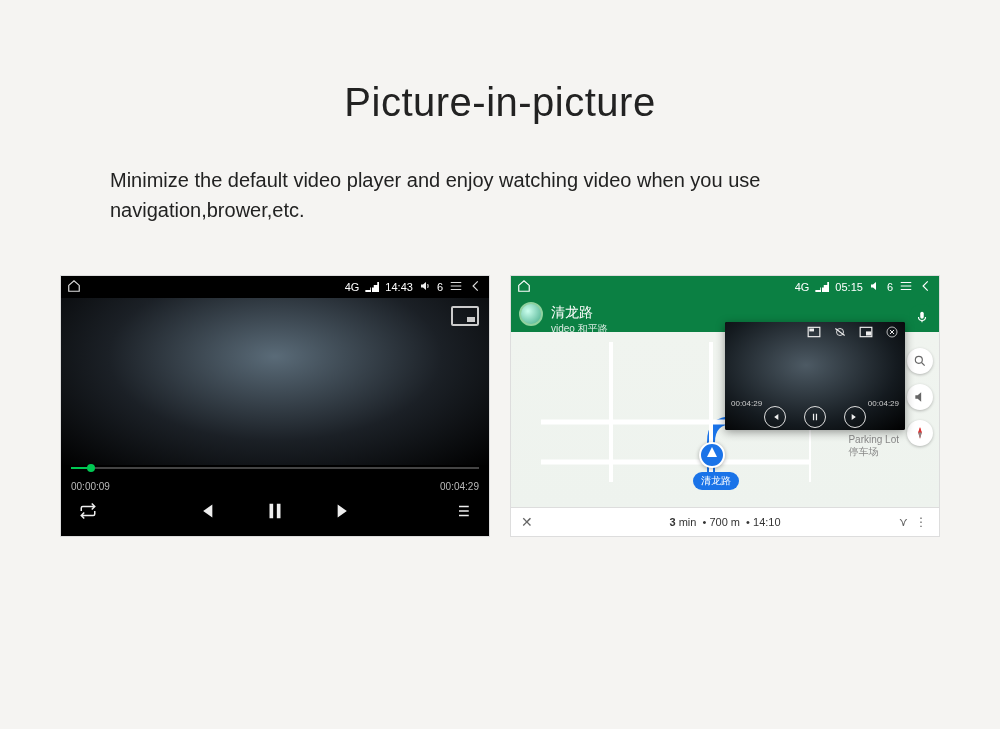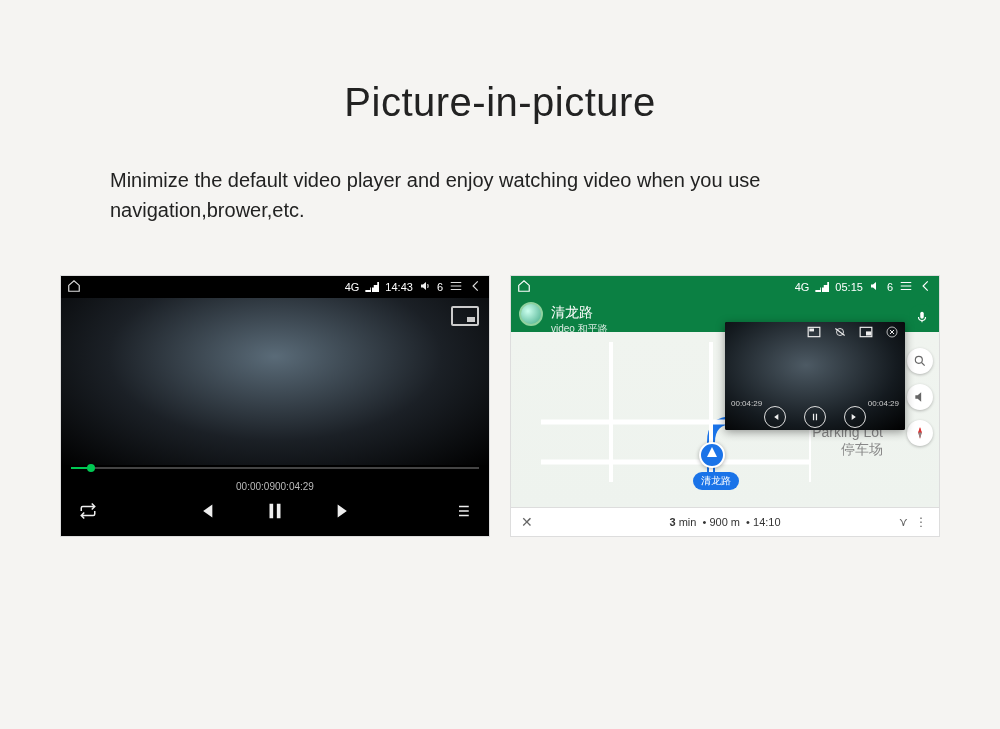--- a/index.html
+++ b/index.html
@@ -15,21 +15,21 @@
   .vp .sb-right{display:flex;align-items:center;gap:6px}
   .vp .track-title{position:absolute;top:26px;left:48px;font-size:13px;text-shadow:0 1px 4px #000}
   .vp .rec{position:absolute;top:26px;left:14px;width:20px;height:20px;border-radius:50%;border:2px solid #888;background:radial-gradient(circle at 35% 35%,#aaa,#555)}
   .vp .frame{flex:1;background:radial-gradient(ellipse at 50% 35%,#5a6b78 0%,#1b2026 55%,#000 100%);position:relative}
   .vp .pip{position:absolute;top:8px;right:10px;width:24px;height:16px;border:2px solid #ccc;border-radius:2px}
   .vp .pip::after{content:"";position:absolute;right:2px;bottom:2px;width:8px;height:5px;background:#ccc}
   .vp .seek{position:relative;height:6px;margin:0 10px}
   .vp .seek .bar{position:absolute;top:2px;left:0;right:0;height:2px;background:#444}
   .vp .seek .prog{position:absolute;top:2px;left:0;height:2px;background:#00c853}
   .vp .seek .knob{position:absolute;top:-1px;width:8px;height:8px;border-radius:50%;background:#00c853}
-  .vp .times{display:flex;justify-content:center;font-size:10px;color:#bbb;padding:0 10px;margin-top:10px}
+  .vp .times{display:flex;justify-content:space-between;font-size:10px;color:#bbb;padding:0 10px;margin-top:10px}
   .vp .controls{display:flex;align-items:center;justify-content:space-between;padding:8px 18px 10px}
   .vp .controls .mid{display:flex;gap:48px;align-items:center}
   .vp svg{fill:#eee}
 
   
   .map{position:relative;height:100%;background:#eef3ee}
   .map .statusbar{display:flex;align-items:center;justify-content:space-between;background:#0b8043;color:#fff;padding:3px 6px;font-size:11px}
   .map .sb-right{display:flex;align-items:center;gap:6px}
   .map .destbar{background:#0b8043;color:#fff;padding:6px 8px 8px 40px;position:relative}
   .map .destbar .rec{position:absolute;left:8px;top:4px;width:20px;height:20px;border-radius:50%;border:2px solid #8fd19e;background:radial-gradient(circle at 35% 35%,#cfe,#4a8)}
@@ -37,21 +37,21 @@
   .map .destbar .toward{font-size:10px;opacity:.85}
   .map .mic{position:absolute;right:4px;top:28px;width:26px;height:26px;border-radius:50%;background:#0b8043;display:flex;align-items:center;justify-content:center}
   .map .sidebtns{position:absolute;right:6px;top:72px;display:flex;flex-direction:column;gap:10px}
   .map .rbtn{width:26px;height:26px;border-radius:50%;background:#fff;box-shadow:0 1px 3px rgba(0,0,0,.25);display:flex;align-items:center;justify-content:center;font-size:14px;color:#555}
   .map .ground{position:absolute;left:0;right:0;top:56px;bottom:28px;background:linear-gradient(#f0f4ef,#eef3ee)}
   .map .road-label{position:absolute;font-size:10px;color:#777}
   .map .route{position:absolute;inset:0}
   .map .nav-arrow{position:absolute;left:188px;bottom:40px;width:22px;height:22px;border:2px solid #fff;background:#1a73e8;border-radius:50%;box-shadow:0 1px 4px rgba(0,0,0,.3)}
   .map .nav-arrow::after{content:"";position:absolute;left:6px;top:3px;border-left:5px solid transparent;border-right:5px solid transparent;border-bottom:10px solid #fff}
   .map .dest-pin{position:absolute;left:182px;bottom:18px;background:#1a73e8;color:#fff;font-size:10px;padding:2px 8px;border-radius:10px}
-  .map .parking{position:absolute;right:56px;bottom:50px;font-size:14px;color:#888;line-height:1.2;text-align:right}
+  .map .parking{position:absolute;right:40px;bottom:50px;font-size:10px;color:#888;line-height:1.2;text-align:left}
   .map .bottombar{position:absolute;left:0;right:0;bottom:0;height:28px;background:#fff;border-top:1px solid #ddd;display:flex;align-items:center;justify-content:center;font-size:11px;color:#333}
   .map .bottombar .x{position:absolute;left:10px;font-size:14px;color:#666}
   .map .bottombar .opts{position:absolute;right:10px;font-size:12px;color:#666;letter-spacing:2px}
   .map .eta b{font-weight:600}
 
   
   .pipbox{position:absolute;right:34px;top:46px;width:180px;height:108px;background:#000;color:#fff;border-radius:2px;box-shadow:0 2px 10px rgba(0,0,0,.4);overflow:hidden}
   .pipbox .pf{position:absolute;inset:0;background:radial-gradient(ellipse at 45% 40%,#4d5a64 0%,#141a1f 65%,#000 100%)}
   .pipbox .toprow{position:absolute;top:3px;right:4px;display:flex;gap:8px}
   .pipbox .toprow .ib{width:18px;height:14px;display:flex;align-items:center;justify-content:center}
@@ -282,21 +282,21 @@
                   <path d="M18 5v14M4 5l10 7-10 7z"></path>
                 </svg>
             </span>
           </div>
         </div>
 
         <div class="bottombar">
           <span class="x">✕</span>
           <span class="eta">
             <b>3</b>&nbsp;<span>min</span>
-            &nbsp;•&nbsp;<span>900 m</span>
+            &nbsp;•&nbsp;<span>700 m</span>
             &nbsp;•&nbsp;<span>14:10</span>
           </span>
           <span class="opts">⋎&nbsp;⋮</span>
         </div>
       </div>
     </div>
   </div>
 </div>
 
 </body></html>

